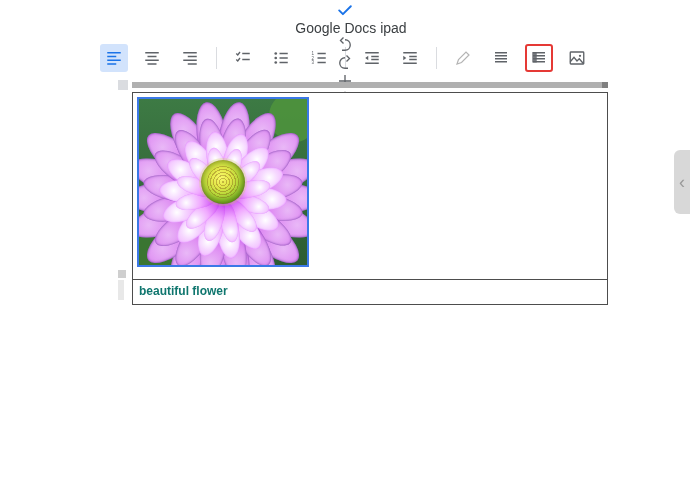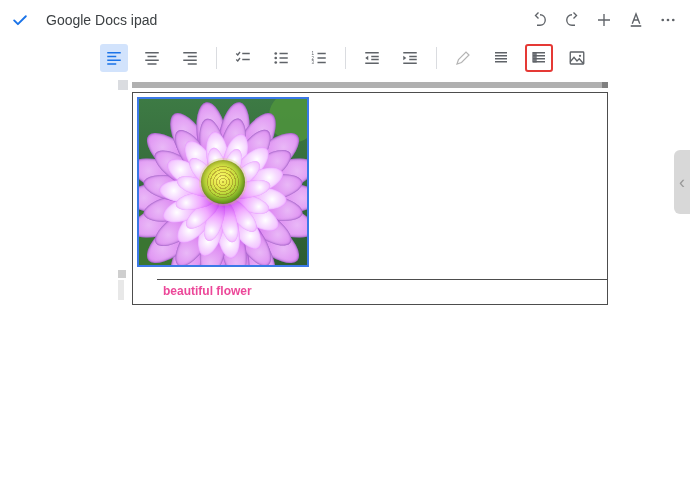--- a/index.html
+++ b/index.html
@@ -11,20 +11,21 @@
     overflow: hidden;
     position: relative;
   }
   
   .header {
     position: relative;
     height: 40px;
     display: flex;
     align-items: center;
     padding: 0 6px;
+    flex-direction: column;
   }
   .check-btn {
     width: 28px; height: 28px;
     display: flex; align-items: center; justify-content: center;
     cursor: pointer;
   }
   .doc-title {
     font-size: 14px;
     color: #3c4043;
     margin-left: 12px;
@@ -166,22 +167,21 @@
     position:absolute; inset:6px;
     border-radius:50%;
     background:
       repeating-radial-gradient(circle, rgba(108,60,10,0.55) 0 1px, transparent 1px 3px);
     opacity:0.6;
   }
   .caption-cell {
     padding: 4px 6px 6px 6px;
     font-size: 12px;
     font-weight: bold;
-    color: #ec4899;
-    margin-left: 24px;
+    color: #0f766e;
   }
   
   .side-tab {
     position: absolute;
     right: 0; top: 150px;
     width: 16px; height: 64px;
     background: #d8d8d8;
     border-radius: 6px 0 0 6px;
     display:flex; align-items:center; justify-content:center;
     color:#999; font-size:18px; cursor:pointer;

